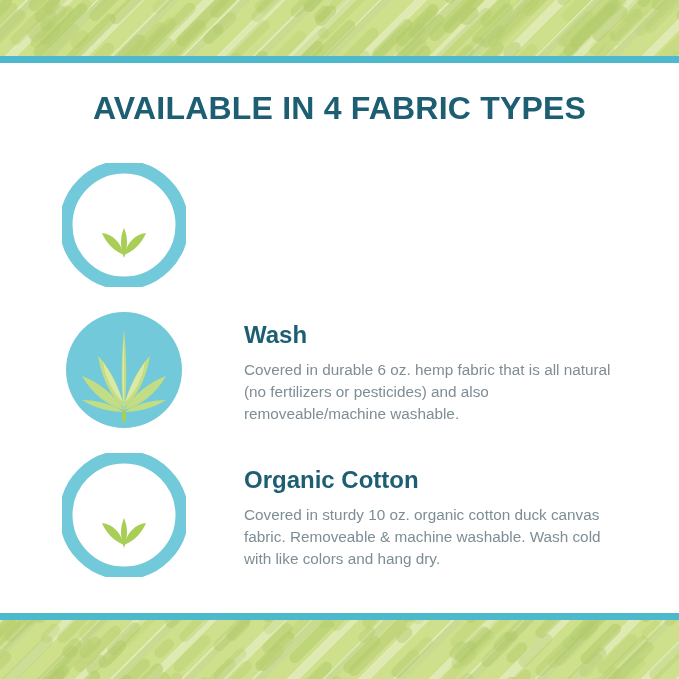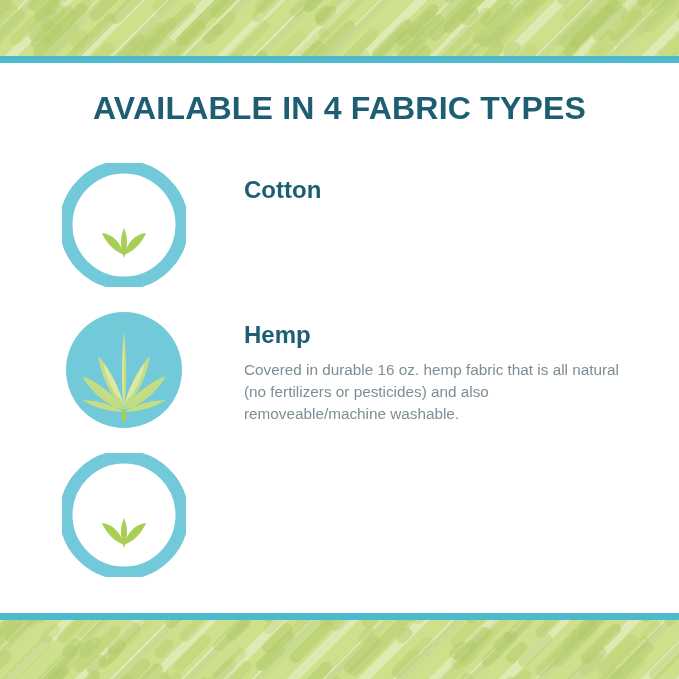--- a/index.html
+++ b/index.html
@@ -289,21 +289,20 @@
             <rect x="38" y="56" width="48" height="26" fill="#ffffff"></rect>
           </g>
           <g fill="#a8ce56">
             <path d="M62 95 C58 84 58 74 62 65 C66 74 66 84 62 95 Z"></path>
             <path d="M62 92 C52 88 44 80 40 70 C51 71 59 80 62 92 Z"></path>
             <path d="M62 92 C72 88 80 80 84 70 C73 71 65 80 62 92 Z"></path>
           </g>
         </svg>
       </div>
       <div class="row-text">
-        <div class="row-title">Cotton</div>
       </div>
     </div>
 
     <div class="row">
       <div class="icon-wrap">
         <svg viewBox="0 0 124 124" xmlns="http://www.w3.org/2000/svg">
           <circle cx="62" cy="62" r="58" fill="#72c9d9"></circle>
           <g fill="#c3dd84">
             <path d="M62 104 C59 86 59 50 62 22 C65 50 65 86 62 104 Z"></path>
             <path d="M62 100 C50 90 40 72 36 48 C48 60 58 80 62 100 Z"></path>
@@ -315,42 +314,46 @@
           </g>
           <g fill="#e7f0b8" opacity="0.65">
             <path d="M62 96 C60 80 60 52 62 30 C62 52 62 80 62 96 Z"></path>
             <path d="M61 94 C52 86 44 72 41 54 C49 66 57 80 61 94 Z"></path>
             <path d="M63 94 C72 86 80 72 83 54 C75 66 67 80 63 94 Z"></path>
           </g>
           <path d="M62 104 L62 112" stroke="#a8ce56" stroke-width="4" stroke-linecap="round"></path>
         </svg>
       </div>
       <div class="row-text">
-        <div class="row-title">Hemp</div>
-        <div class="row-desc">Covered in durable 16 oz. hemp fabric that is all natural (no fertilizers or pesticides) and also removeable/machine washable.</div>
+        <div class="row-title">Wash</div>
+        <div class="row-desc">Covered in durable 6 oz. hemp fabric that is all natural (no fertilizers or pesticides) and also removeable/machine washable.</div>
       </div>
     </div>
 
     <div class="row">
       <div class="icon-wrap">
         <svg viewBox="0 0 124 124" xmlns="http://www.w3.org/2000/svg">
           <circle cx="62" cy="62" r="58" fill="none" stroke="#72c9d9" stroke-width="13"></circle>
           <g>
             <circle cx="42" cy="56" r="20" fill="#ffffff"></circle>
             <circle cx="82" cy="56" r="20" fill="#ffffff"></circle>
             <circle cx="62" cy="43" r="21" fill="#ffffff"></circle>
             <circle cx="62" cy="66" r="24" fill="#ffffff"></circle>
             <rect x="38" y="56" width="48" height="26" fill="#ffffff"></rect>
           </g>
           <g fill="#a8ce56">
             <path d="M62 95 C58 84 58 74 62 65 C66 74 66 84 62 95 Z"></path>
             <path d="M62 92 C52 88 44 80 40 70 C51 71 59 80 62 92 Z"></path>
             <path d="M62 92 C72 88 80 80 84 70 C73 71 65 80 62 92 Z"></path>
           </g>
         </svg>
+      </div>
+      <div class="row-text">
+        <div class="row-title">Organic Cotton</div>
+        <div class="row-desc">Covered in sturdy 10 oz. organic cotton duck canvas fabric. Removeable &amp; machine washable. Wash cold with like colors and hang dry.</div>
       </div>
     </div>
 
   </div>
 
   <div class="teal-rule teal-rule-bottom"></div>
   <div class="band band-bottom">
     <div class="band-pattern"></div>
     <div class="band-pattern2"></div>
     <div class="band-dashes" id="dashes-bottom">

